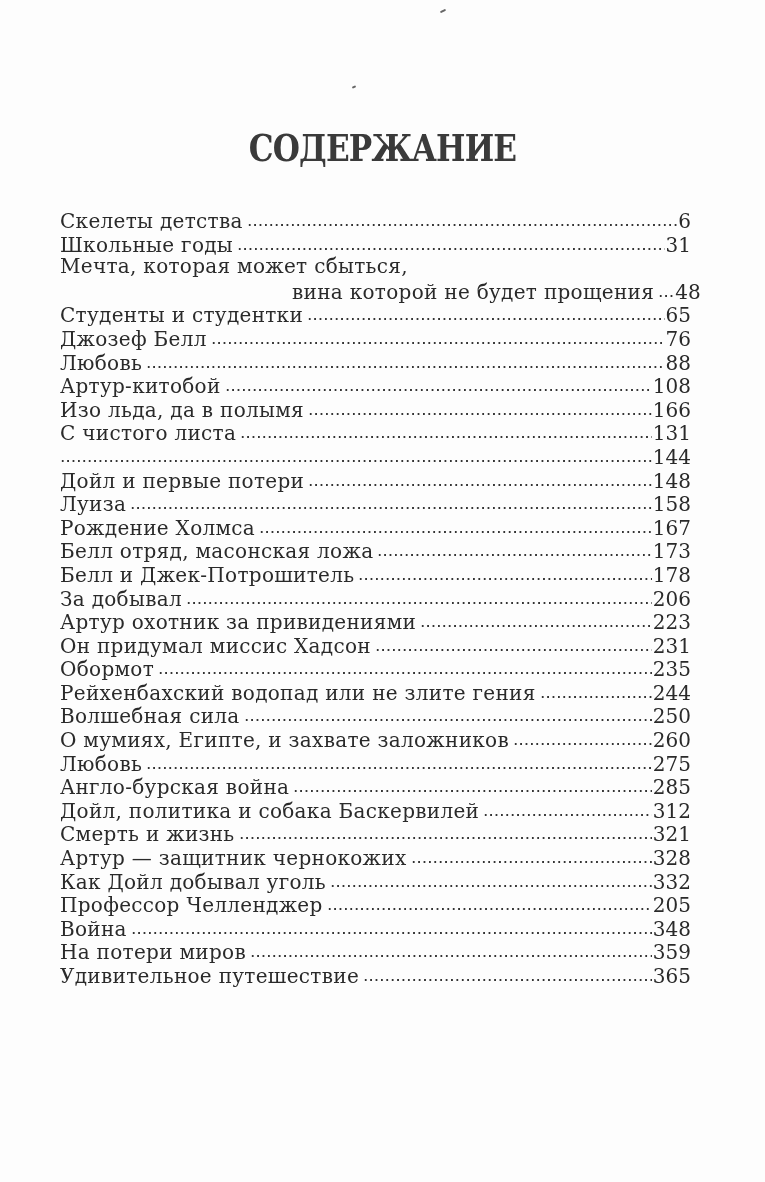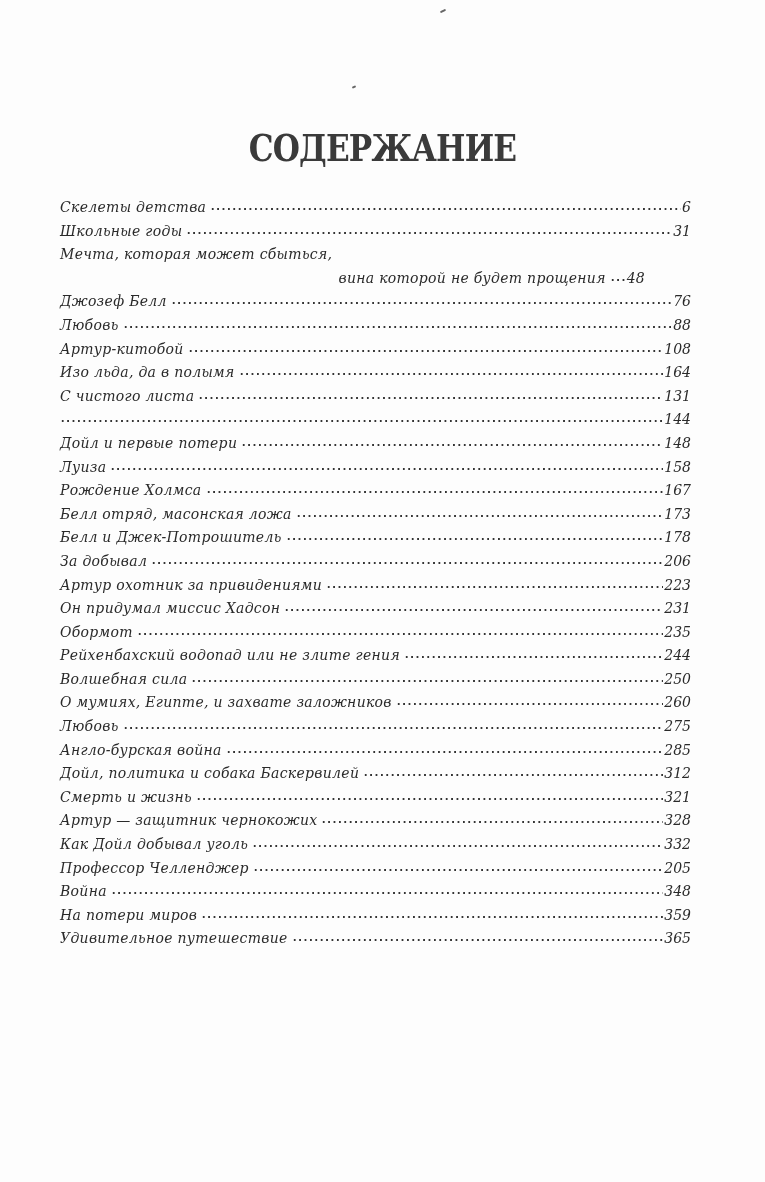--- a/index.html
+++ b/index.html
@@ -32,26 +32,25 @@
       font-family: "DejaVu Serif", serif;
       font-weight: bold;
       font-size: 38px;
       letter-spacing: -1px;
       transform: scaleX(0.82);
       color: #3a3a3a;
       line-height: 46px;
     }
     .toc {
       position: absolute;
-      top: 196px;
+      top: 208px;
       left: 60px;
       width: 631px;
-      font-size: 14px;
+      font-size: 20px;
       line-height: 23.6px;
-      font-style: italic;
     }
     .row {
       display: flex;
       align-items: baseline;
       white-space: nowrap;
       height: 23.6px;
     }
     .row .label {
       flex: 0 0 auto;
       padding-right: 4px;
@@ -70,21 +69,21 @@
     }
     .row .page {
       flex: 0 0 auto;
       text-align: right;
       padding-left: 1px;
     }
     .row.first-line {
       height: 23.6px;
     }
     .row.cont {
-      justify-content: center;
+      justify-content: space-between;
     }
     .row.cont .label {
       padding-left: 232px;
     }
     .row.cont .dots {
       flex: 0 0 16px;
     }
   </style>
 </head>
 <body>
@@ -107,38 +106,43 @@
     </div>
     <div class="row first-line">
       <span class="label">Мечта, которая может сбыться,</span>
     </div>
     <div class="row cont">
       <span class="label">вина которой не будет прощения</span>
       <span class="dots"></span>
       <span class="page">48</span>
     </div>
     <div class="row">
+      <span class="label">Студенты и студентки</span>
+      <span class="dots"></span>
+      <span class="page">65</span>
+    </div>
+    <div class="row">
       <span class="label">Джозеф Белл</span>
       <span class="dots"></span>
       <span class="page">76</span>
     </div>
     <div class="row">
       <span class="label">Любовь</span>
       <span class="dots"></span>
       <span class="page">88</span>
     </div>
     <div class="row">
       <span class="label">Артур-китобой</span>
       <span class="dots"></span>
       <span class="page">108</span>
     </div>
     <div class="row">
       <span class="label">Изо льда, да в полымя</span>
       <span class="dots"></span>
-      <span class="page">164</span>
+      <span class="page">166</span>
     </div>
     <div class="row">
       <span class="label">С чистого листа</span>
       <span class="dots"></span>
       <span class="page">131</span>
     </div>
     <div class="row">
       <span class="dots"></span>
       <span class="page">144</span>
     </div>

